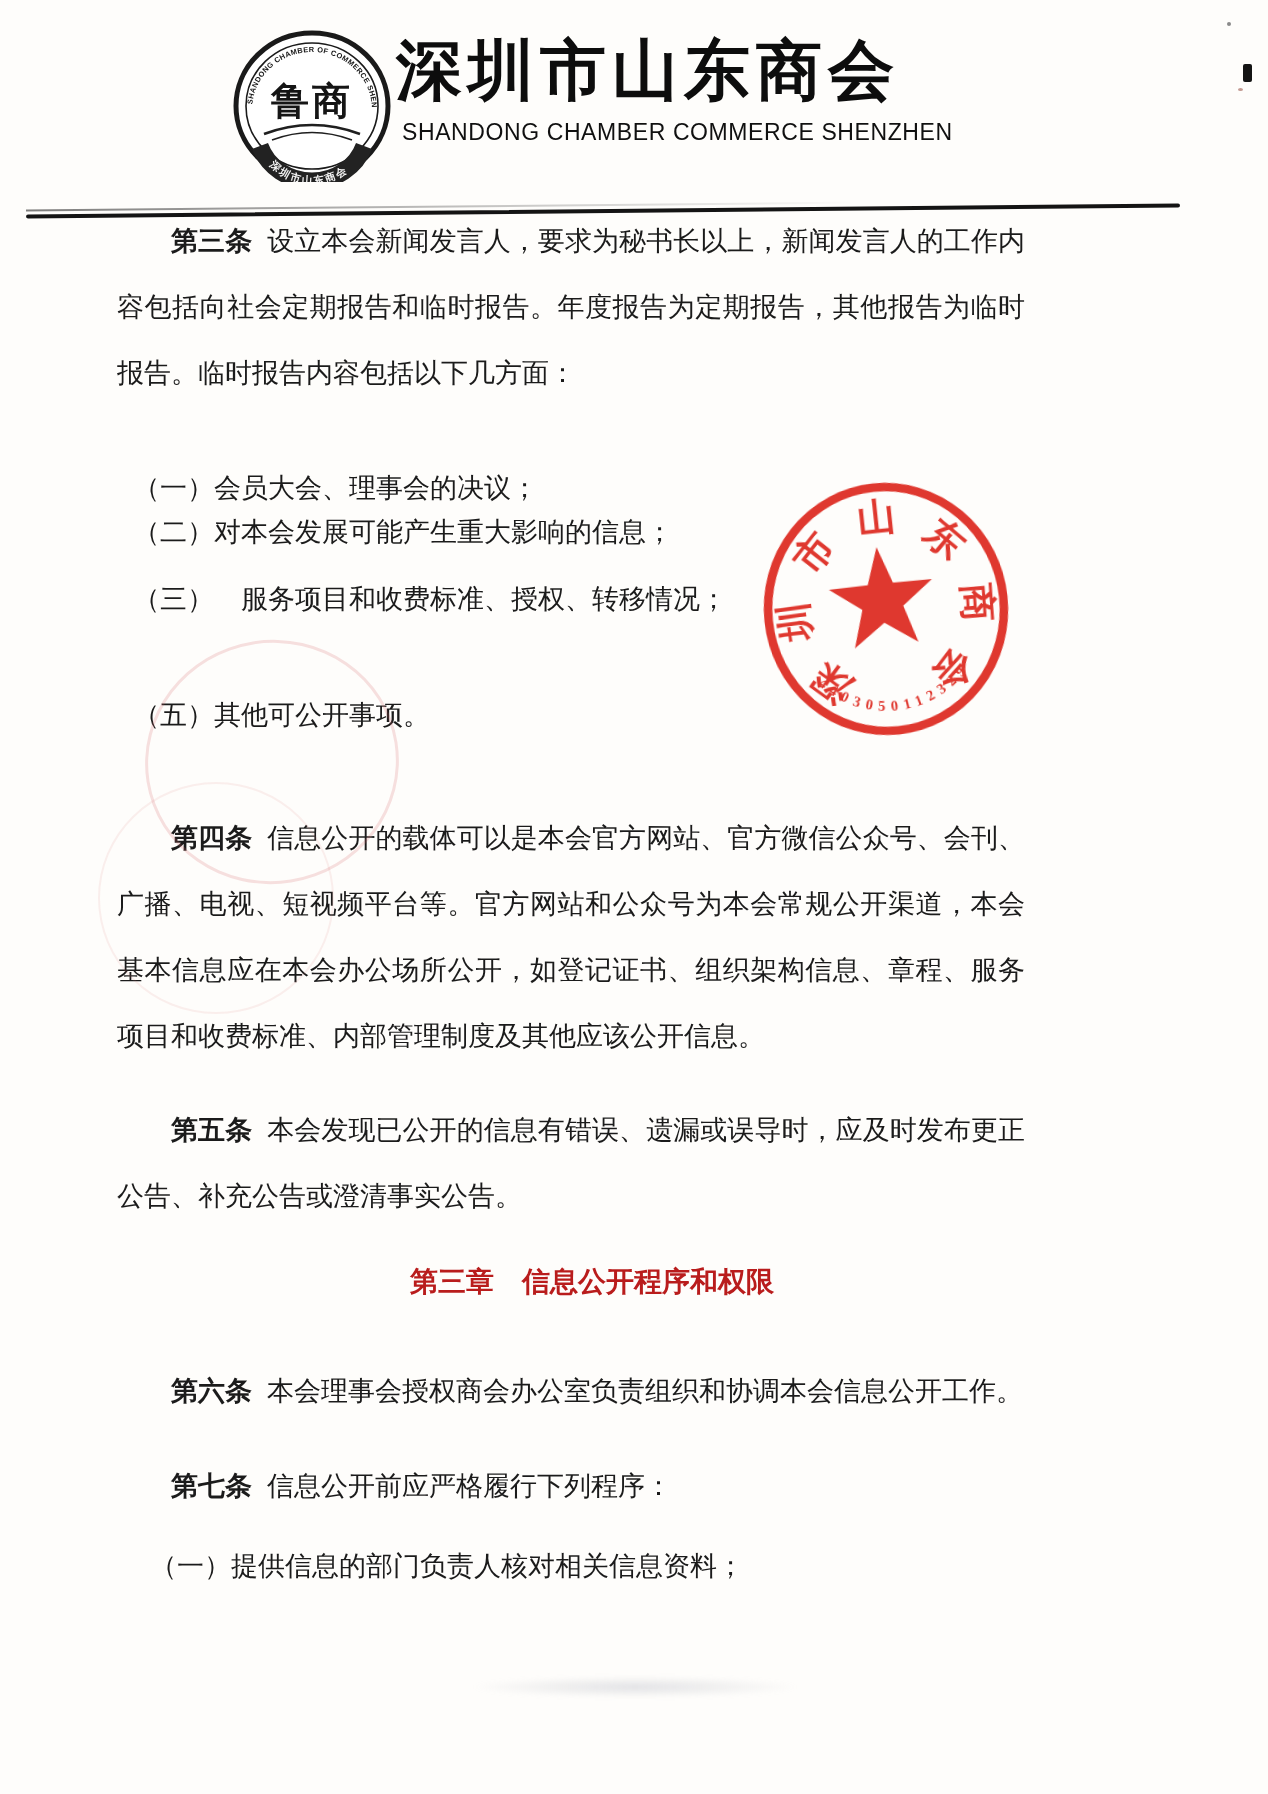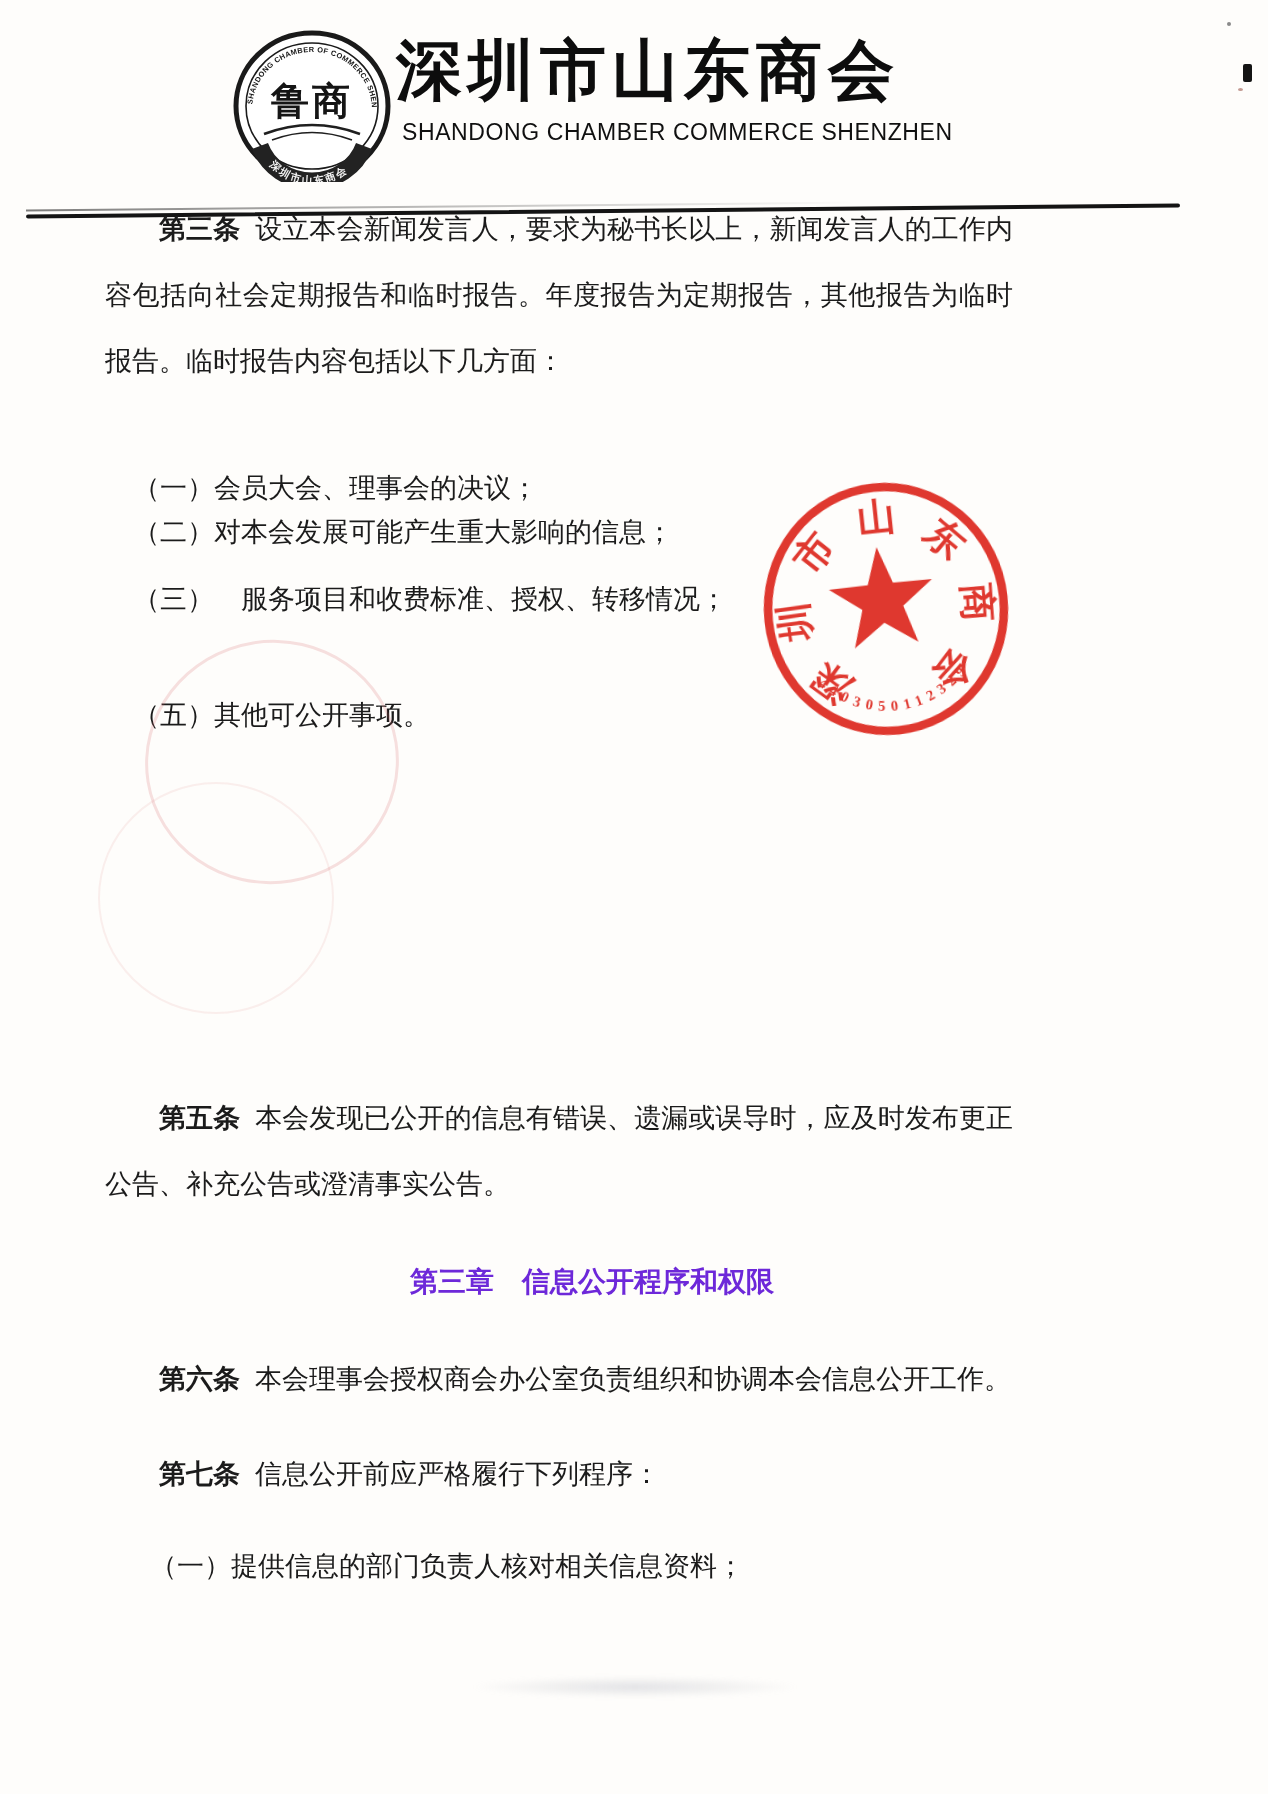--- a/index.html
+++ b/index.html
@@ -27,33 +27,33 @@
     color:#101010;white-space:nowrap;
   }
   .rule{position:absolute;left:26px;top:204px;width:1154px;transform:rotate(-0.55deg);}
   .rule-echo{height:2px;background:linear-gradient(to right,rgba(20,20,20,.55),rgba(20,20,20,0) 72%);margin-bottom:2.5px;}
   .rule-main{height:4.5px;background:#141414;border-radius:2px;}
   
   .para{
     position:absolute;left:105px;width:908px;
     font-size:27px;line-height:66px;
     text-align:justify;text-justify:inter-character;
-    margin:0;
+    margin:12px;
   }
   .indent{text-indent:54px;}
   .lbl{font-weight:700;margin-right:15px;}
   .item{
     position:absolute;left:133px;width:880px;
     font-size:27px;line-height:66px;white-space:nowrap;
   }
   .chapter{
     position:absolute;left:105px;top:1249px;width:908px;
     box-sizing:border-box;padding-left:66px;
     text-align:center;font-weight:700;font-size:28px;line-height:66px;
-    color:#6d28d9;
+    color:#b91c1c;
   }
   
   .seal{
     position:absolute;left:755px;top:478px;width:262px;height:262px;
     mix-blend-mode:multiply;opacity:.9;
     transform:rotate(-6deg);
     filter:blur(0.35px);
   }
   .seal text{font-family:"Liberation Serif","DejaVu Serif",serif;font-weight:700;}
   
@@ -104,20 +104,21 @@
     <div class="rule-main"></div>
   </div>
 
   <p class="para indent" style="top:196px;"><span class="lbl">第三条</span><span>设立本会新闻发言人，要求为秘书长以上，新闻发言人的工作内容包括向社会定期报告和临时报告。年度报告为定期报告，其他报告为临时报告。临时报告内容包括以下几方面：</span></p>
 
   <div class="item" style="top:455px;">（一）会员大会、理事会的决议；</div>
   <div class="item" style="top:499px;">（二）对本会发展可能产生重大影响的信息；</div>
   <div class="item" style="top:566px;">（三）　服务项目和收费标准、授权、转移情况；</div>
   <div class="item" style="top:682px;">（五）其他可公开事项。</div>
 
+  <p class="para indent" style="top:793px;"><span class="lbl">第四条</span><span>信息公开的载体可以是本会官方网站、官方微信公众号、会刊、广播、电视、短视频平台等。官方网站和公众号为本会常规公开渠道，本会基本信息应在本会办公场所公开，如登记证书、组织架构信息、章程、服务项目和收费标准、内部管理制度及其他应该公开信息。</span></p>
 
   <p class="para indent" style="top:1085px;"><span class="lbl">第五条</span><span>本会发现已公开的信息有错误、遗漏或误导时，应及时发布更正公告、补充公告或澄清事实公告。</span></p>
 
   <div class="chapter">第三章　信息公开程序和权限</div>
 
   <p class="para indent" style="top:1346px;"><span class="lbl">第六条</span><span>本会理事会授权商会办公室负责组织和协调本会信息公开工作。</span></p>
 
   <p class="para indent" style="top:1441px;"><span class="lbl">第七条</span><span>信息公开前应严格履行下列程序：</span></p>
 
   <div class="item" style="top:1533px;left:150px;">（一）提供信息的部门负责人核对相关信息资料；</div>

